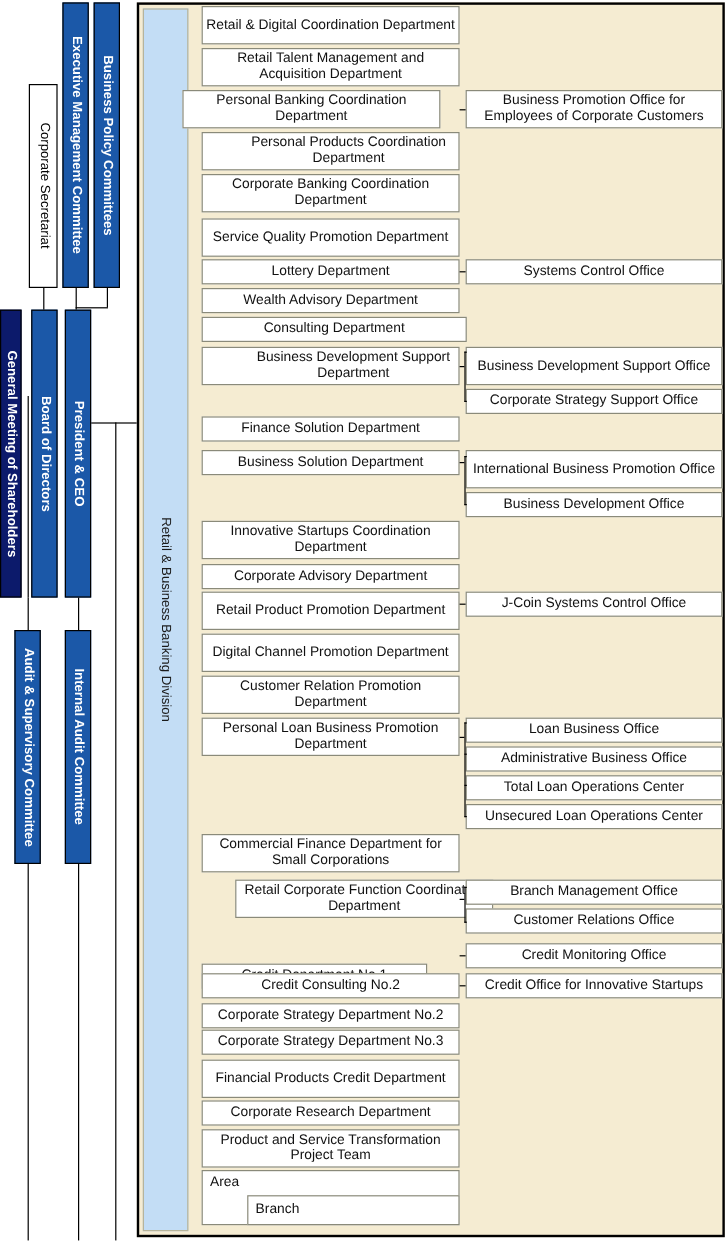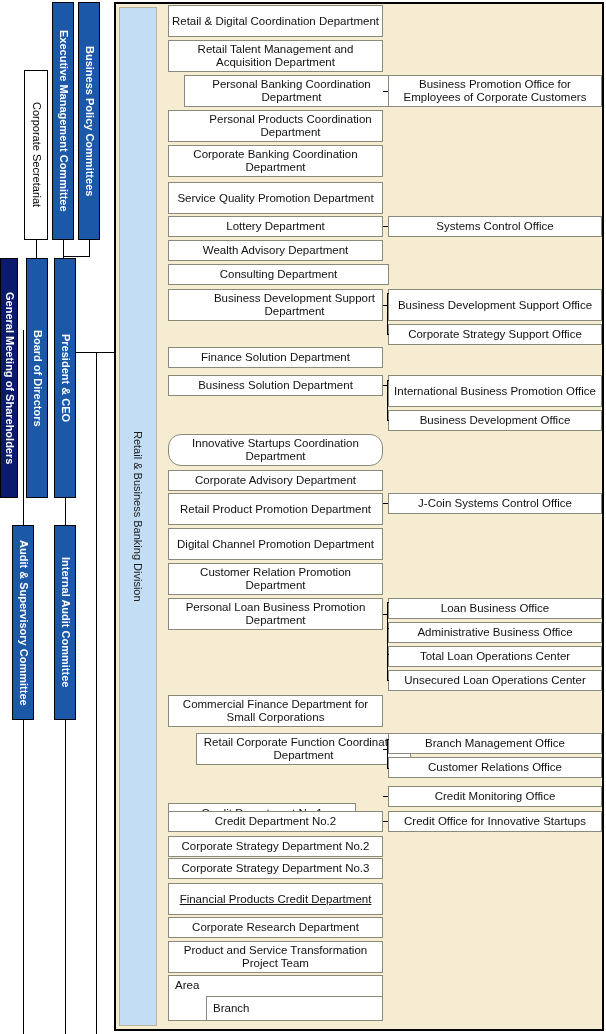--- a/index.html
+++ b/index.html
@@ -107,65 +107,65 @@
   <div class="ln lnv abs" style="left:23px;top:720px;width:1px;height:314px;"></div>
   <div class="ln lnv abs" style="left:65px;top:720px;width:1px;height:314px;"></div>
 
   <div id="divpanel"></div>
   <div id="divlabel">Retail &amp; Business Banking Division</div>
 
   <div class="node abs" style="left:168px;top:5px;width:215px;height:32px;">Retail &amp; Digital Coordination Department</div>
 
   <div class="node abs" style="left:168px;top:40px;width:215px;height:32px;">Retail Talent Management and Acquisition Department</div>
 
-  <div class="node abs" style="left:184px;top:75px;width:215px;height:32px;">Personal Banking Coordination Department</div>
+  <div class="node abs" style="left:152px;top:75px;width:215px;height:32px;">Personal Banking Coordination Department</div>
 
   <div class="node abs" style="left:168px;top:110px;width:215px;height:32px;padding-left:32px;">Personal Products Coordination Department</div>
 
   <div class="node abs" style="left:168px;top:145px;width:215px;height:32px;">Corporate Banking Coordination Department</div>
 
   <div class="node abs" style="left:168px;top:182px;width:215px;height:32px;">Service Quality Promotion Department</div>
 
   <div class="node abs" style="left:168px;top:216px;width:215px;height:21px;">Lottery Department</div>
 
   <div class="node abs" style="left:168px;top:240px;width:215px;height:21px;">Wealth Advisory Department</div>
 
   <div class="node abs" style="left:168px;top:264px;width:221px;height:21px;">Consulting Department</div>
 
   <div class="node abs" style="left:168px;top:289px;width:215px;height:32px;padding-left:40px;">Business Development Support Department</div>
 
   <div class="node abs" style="left:168px;top:347px;width:215px;height:21px;">Finance Solution Department</div>
 
   <div class="node abs" style="left:168px;top:375px;width:215px;height:21px;">Business Solution Department</div>
 
-  <div class="node abs" style="left:168px;top:434px;width:215px;height:32px;border-radius:13px;">Innovative Startups Coordination Department</div>
+  <div class="node abs" style="left:168px;top:434px;width:215px;height:32px;">Innovative Startups Coordination Department</div>
 
   <div class="node abs" style="left:168px;top:470px;width:215px;height:21px;">Corporate Advisory Department</div>
 
   <div class="node abs" style="left:168px;top:493px;width:215px;height:32px;">Retail Product Promotion Department</div>
 
   <div class="node abs" style="left:168px;top:528px;width:215px;height:32px;">Digital Channel Promotion Department</div>
 
   <div class="node abs" style="left:168px;top:563px;width:215px;height:32px;">Customer Relation Promotion Department</div>
 
   <div class="node abs" style="left:168px;top:598px;width:215px;height:32px;">Personal Loan Business Promotion Department</div>
 
   <div class="node abs" style="left:168px;top:695px;width:215px;height:32px;">Commercial Finance Department for Small Corporations</div>
 
   <div class="node abs" style="left:168px;top:733px;width:215px;height:32px;margin-left:28px;">Retail Corporate Function Coordination Department</div>
 
   <div class="node abs" style="left:168px;top:803px;width:188px;height:21px;">Credit Department No.1</div>
 
-  <div class="node abs" style="left:168px;top:811px;width:215px;height:21px;">Credit Department No.2</div>
+  <div class="node abs" style="left:168px;top:811px;width:215px;height:21px;">Credit Consulting No.2</div>
 
   <div class="node abs" style="left:168px;top:836px;width:215px;height:21px;">Corporate Strategy Department No.2</div>
 
   <div class="node abs" style="left:168px;top:858px;width:215px;height:21px;">Corporate Strategy Department No.3</div>
 
-  <div class="node abs" style="left:168px;top:883px;width:215px;height:32px;text-decoration:underline;">Financial Products Credit Department</div>
+  <div class="node abs" style="left:168px;top:883px;width:215px;height:32px;">Financial Products Credit Department</div>
 
   <div class="node abs" style="left:168px;top:917px;width:215px;height:21px;">Corporate Research Department</div>
 
   <div class="node abs" style="left:168px;top:941px;width:215px;height:32px;">Product and Service Transformation Project Team</div>
 
   <div class="node lefttext abs" style="left:168px;top:975px;width:215px;height:46px;align-items:flex-start;padding-top:3px;">Area</div>
   <div class="node lefttext abs" style="left:206px;top:996px;width:177px;height:25px;">Branch</div>
 
   <div class="node abs" style="left:388px;top:75px;width:214px;height:32px;">Business Promotion Office for Employees of Corporate Customers</div>
 

